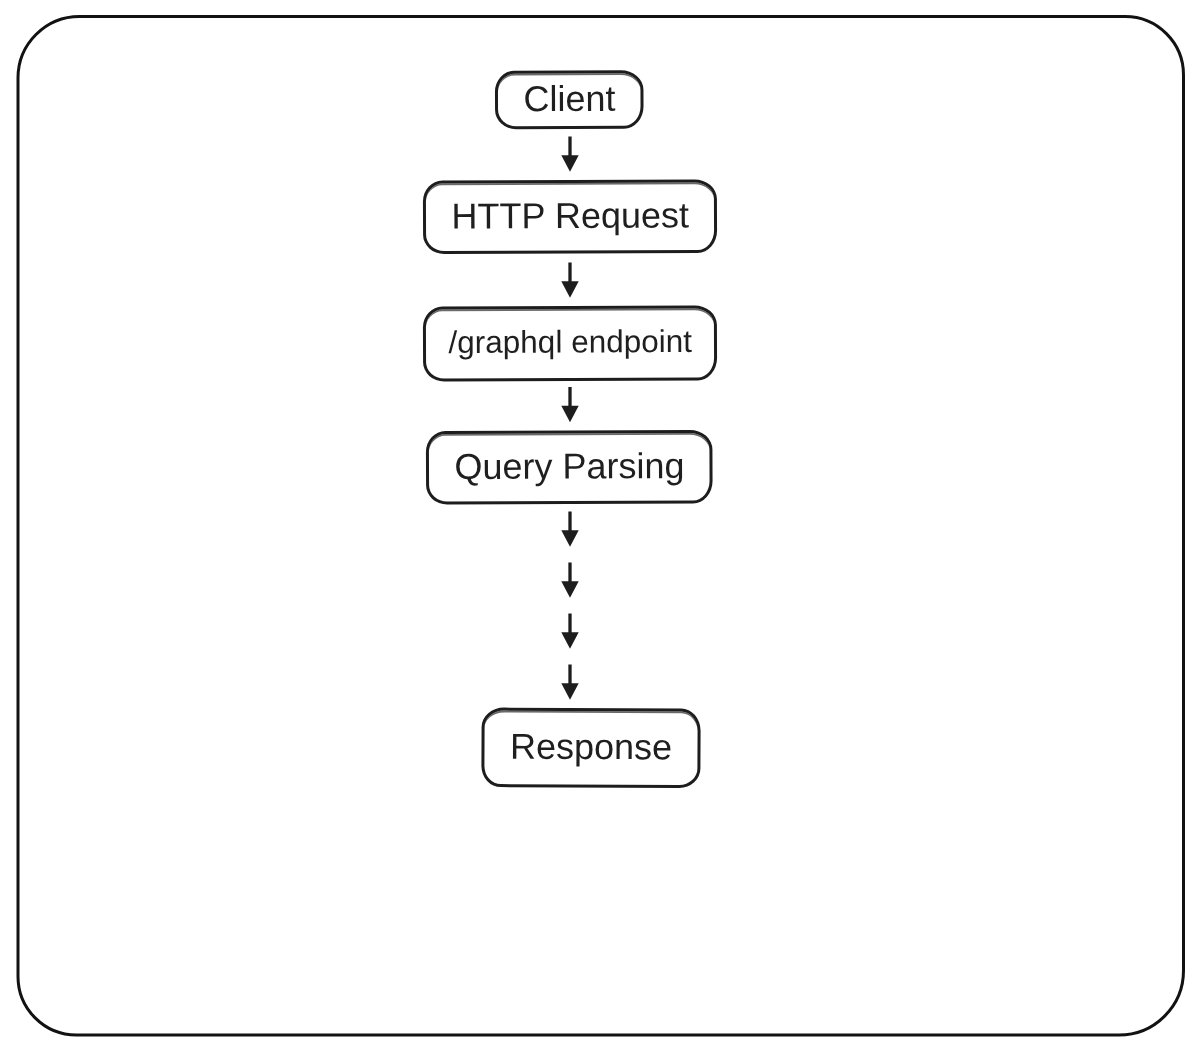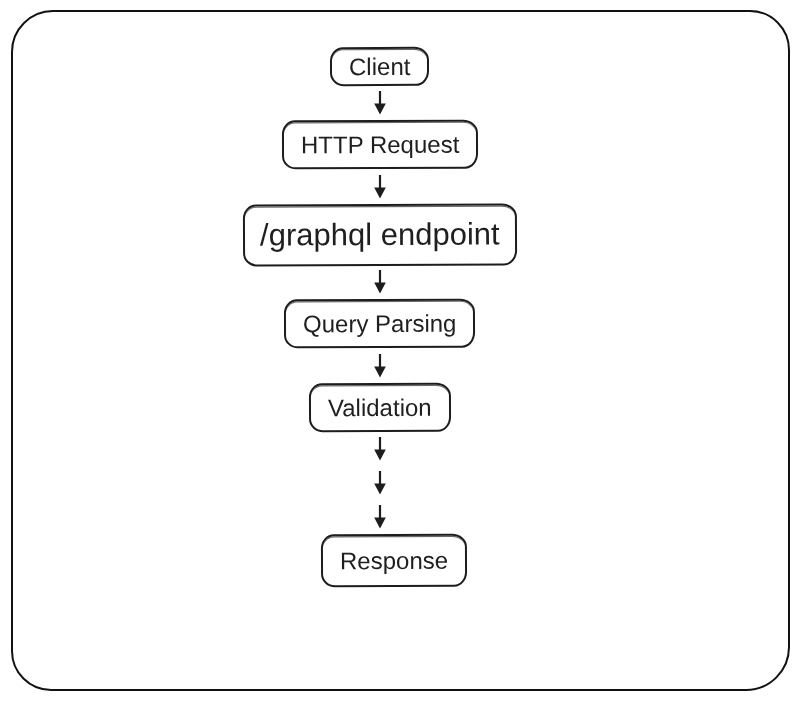--- a/index.html
+++ b/index.html
@@ -38,21 +38,21 @@
     color: #1f1f1f;
     font-size: 24px;
     line-height: 1.22;
     padding: 8px 17px;
     white-space: nowrap;
     box-shadow: inset 0 1.6px 0 -0.4px rgba(25,25,25,0.65);
   }
   .node:nth-of-type(odd)  { transform: rotate(-0.25deg); }
   .node:nth-of-type(even) { transform: rotate(0.25deg); border-radius: 15px 13px 14px 13px / 13px 15px 13px 14px; }
   .node-client { padding: 3px 17px; }
-  .node-graphql { padding: 10px 15px; font-size: 31px; }
+  .node-graphql { padding: 10px 15px; font-size: 21px; }
   .node-response { padding: 10px 17px; margin-left: 28px; }
   .arrow-cell {
     height: 34px;
     display: flex;
     align-items: center;
     justify-content: center;
   }
   .arrow-cell svg { display: block; }
 </style>
 </head>
@@ -92,21 +92,20 @@
 
     <div class="node">Query Parsing</div>
 
     <div class="arrow-cell">
       <svg width="20" height="26" viewBox="0 0 20 26">
         <line x1="10" y1="1" x2="10" y2="16" stroke="#1d1d1d" stroke-width="2.2"></line>
         <polygon points="4.2,13.5 15.8,13.5 10,24.5" fill="#1d1d1d"></polygon>
       </svg>
     </div>
 
-    <div class="node">Validation</div>
 
     <div class="arrow-cell">
       <svg width="20" height="26" viewBox="0 0 20 26">
         <line x1="10" y1="1" x2="10" y2="16" stroke="#1d1d1d" stroke-width="2.2"></line>
         <polygon points="4.2,13.5 15.8,13.5 10,24.5" fill="#1d1d1d"></polygon>
       </svg>
     </div>
 
 
     <div class="arrow-cell">

